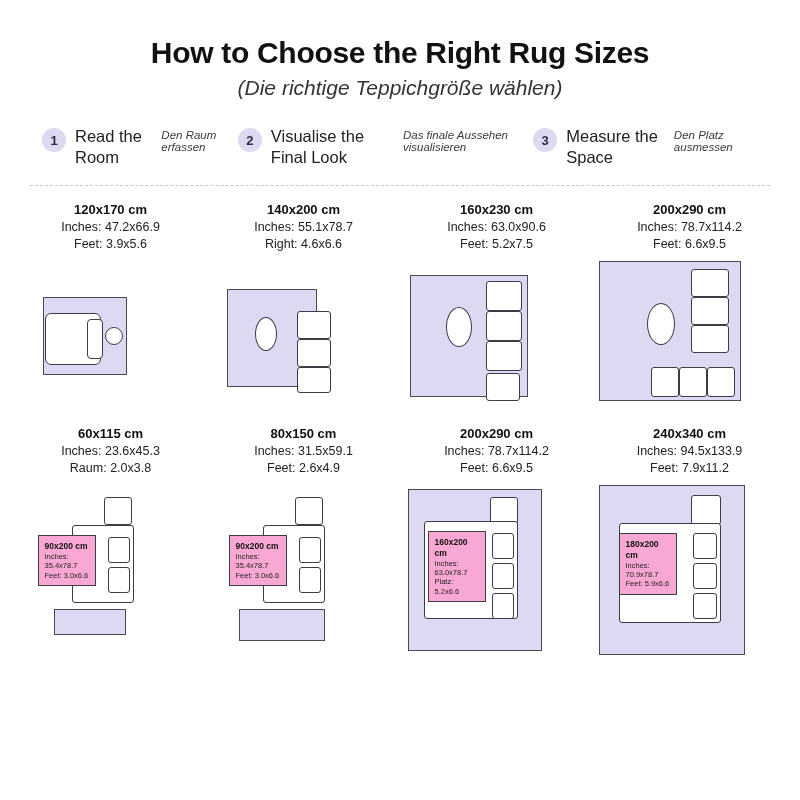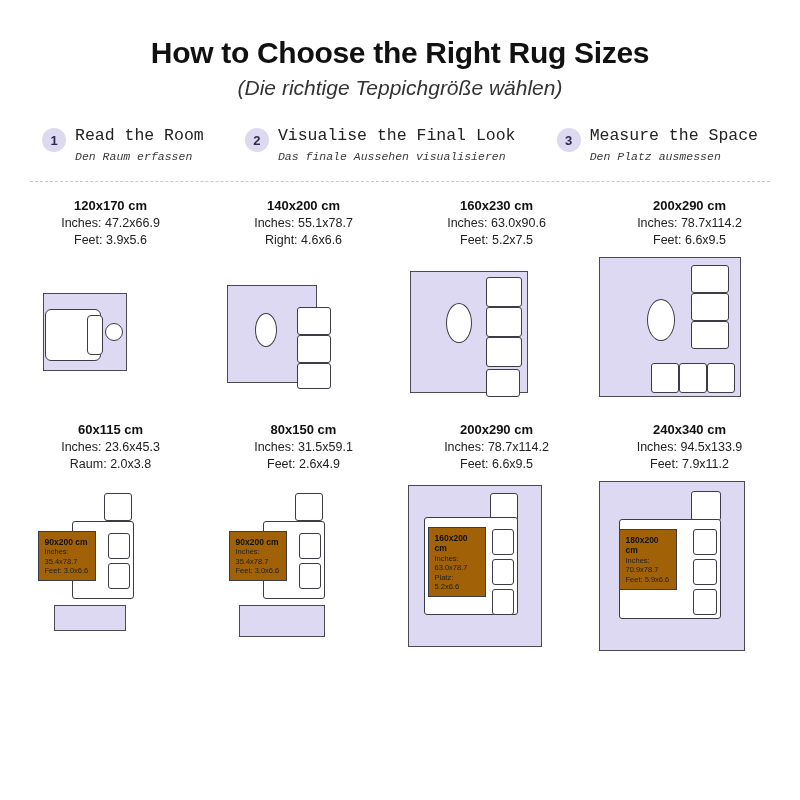--- a/index.html
+++ b/index.html
@@ -39,21 +39,21 @@
   .step { display: flex; align-items: flex-start; gap: 9px; }
   .step-badge {
     width: 24px; height: 24px; border-radius: 50%;
     background: #dcd9f0;
     color: #2b2b4a;
     font-size: 13px; font-weight: bold;
     display: flex; align-items: center; justify-content: center;
     flex: 0 0 auto;
     margin-top: 2px;
   }
-  .step-texts { display: flex; flex-direction: column; font-family: Liberation Mono, monospace; }
+  .step-texts { display: flex; flex-direction: row; }
   .step-label { font-size: 16.5px; color: #222222; line-height: 1.25; }
   .step-sub { font-size: 11.5px; font-style: italic; color: #3a3a3a; margin-top: 3px; }
 
   .divider {
     margin: 18px 30px 0 30px;
     border-top: 1px dashed #c9c9d4;
     height: 0;
   }
 
   
@@ -85,21 +85,21 @@
     border-radius: 3px;
   }
   .oval {
     position: absolute;
     background: #ffffff;
     border: 1.4px solid #3c3c46;
     border-radius: 50%;
   }
   .label-box {
     position: absolute;
-    background: #a16207;
+    background: #f9a8d4;
     border: 1.4px solid #3c3c46;
     padding: 5px 6px;
     line-height: 1.25;
   }
   .label-box .lb-t { font-size: 8.5px; font-weight: bold; color: #111; }
   .label-box .lb-s { font-size: 7.5px; color: #222; }
 
   .softrect { border-radius: 4px; }
 </style>
 </head>

